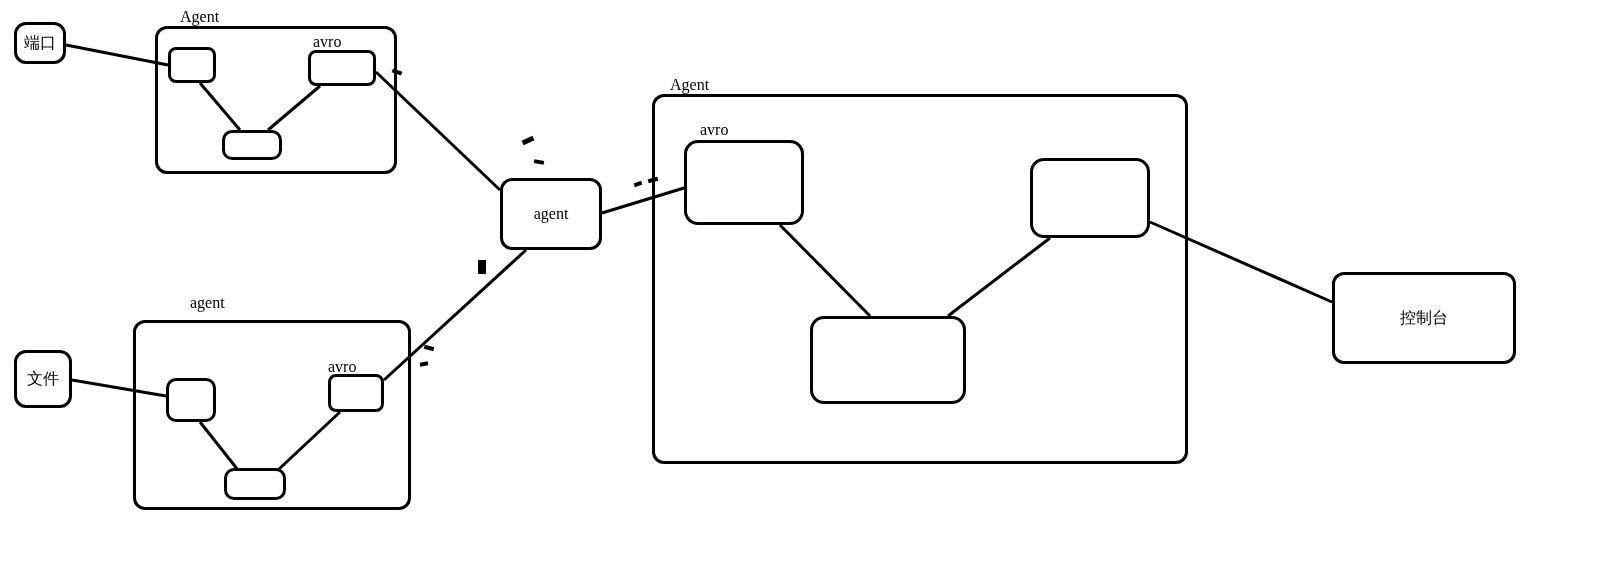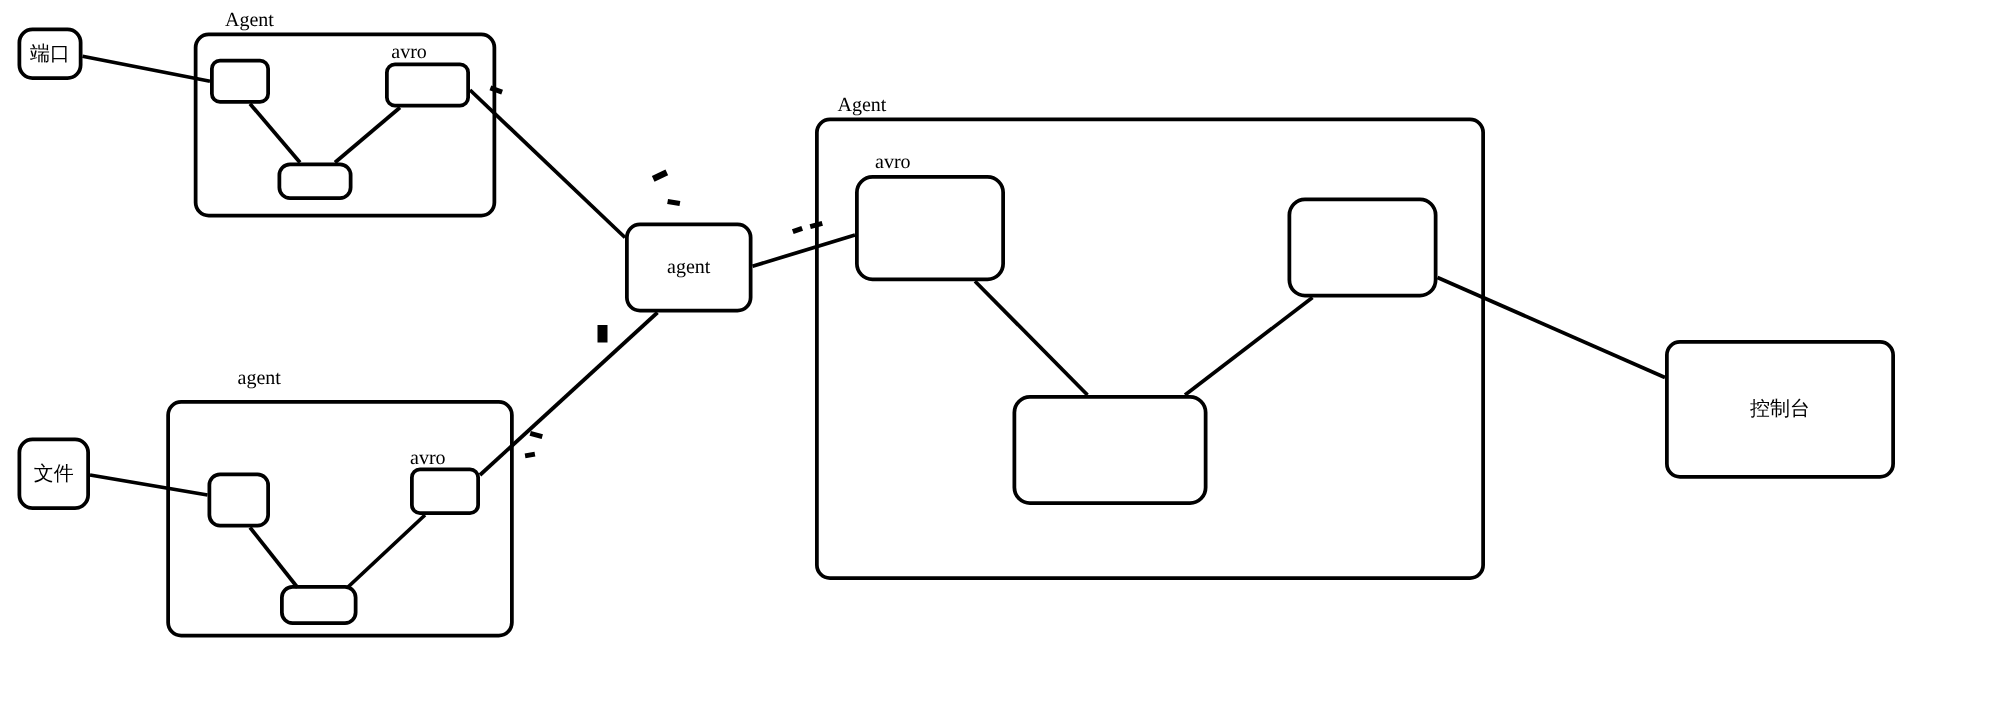--- a/index.html
+++ b/index.html
@@ -76,21 +76,21 @@
 </div>
 
 <span class="label" style="left:670px; top:76px;">Agent</span>
 <div class="box" style="left:652px; top:94px; width:536px; height:370px;"></div>
 <span class="label" style="left:700px; top:121px;">avro</span>
 
 <div class="box" style="left:684px; top:140px; width:120px; height:85px; border-radius:14px;"></div>
 <div class="box" style="left:1030px; top:158px; width:120px; height:80px; border-radius:14px;"></div>
 <div class="box" style="left:810px; top:316px; width:156px; height:88px; border-radius:14px;"></div>
 
-<div class="box" style="left:1332px; top:272px; width:184px; height:111px;">
+<div class="box" style="left:1332px; top:272px; width:184px; height:92px;">
   <span>控制台</span>
 </div>
 
 <div class="dash" style="left:392px; top:70px; width:10px; height:4px; transform:rotate(20deg);"></div>
 <div class="dash" style="left:424px; top:346px; width:10px; height:4px; transform:rotate(15deg);"></div>
 <div class="dash" style="left:420px; top:362px; width:8px; height:4px; transform:rotate(-10deg);"></div>
 <div class="dash" style="left:522px; top:138px; width:12px; height:5px; transform:rotate(-25deg);"></div>
 <div class="dash" style="left:534px; top:160px; width:10px; height:4px; transform:rotate(10deg);"></div>
 <div class="dash" style="left:478px; top:260px; width:8px; height:14px;"></div>
 <div class="dash" style="left:634px; top:182px; width:8px; height:4px; transform:rotate(-20deg);"></div>

